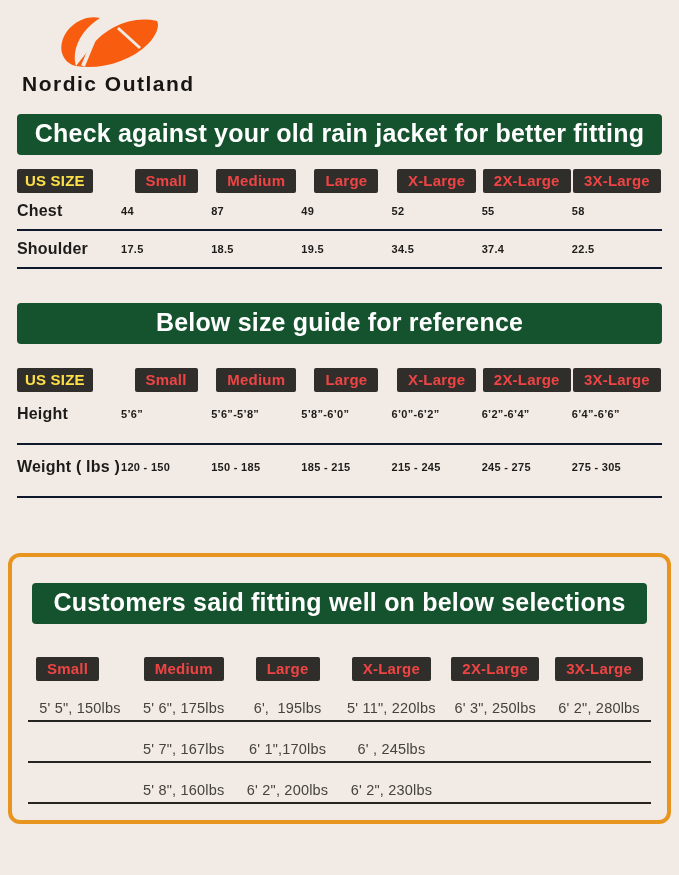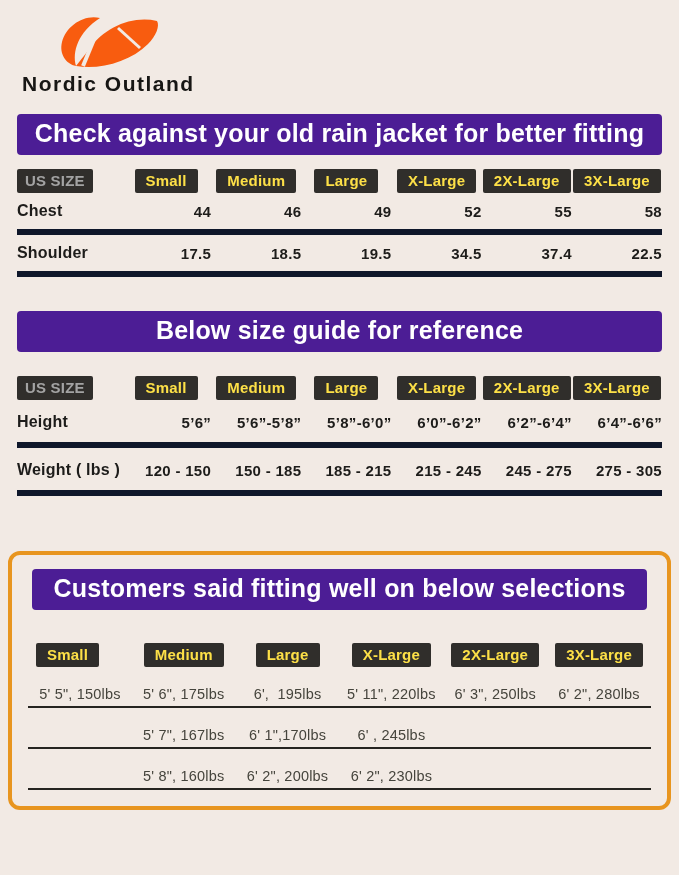--- a/index.html
+++ b/index.html
@@ -12,58 +12,58 @@
     color:#1d1c1a;
     overflow:hidden;
   }
   
   .logo-block { padding:14px 0 0 22px; height:100px; }
   .logo-mark { margin-left:34px; width:104px; height:56px; display:block; }
   .brand-name { font-size:21px; font-weight:bold; letter-spacing:1.5px; color:#171614; margin-top:2px; }
   
   .banner {
     margin:0 17px;
-    background:#4c1d95;
+    background:#14532d;
     color:#fff;
     text-align:center;
     font-size:25px;
     font-weight:bold;
     padding:5px 0 7px;
     border-radius:4px;
     letter-spacing:.2px;
   }
   .banner.b1 { margin-top:14px; }
   .banner.b2 { margin-top:34px; }
   
   .size-table { margin:0 17px; }
   .trow { display:grid; grid-template-columns:104px repeat(6,1fr); align-items:center; }
   .headrow { margin-top:14px; }
   .headrow .cell { text-align:center; }
   .headrow .cell:first-child { text-align:left; }
   .chip {
     display:inline-block;
     background:#302e2b;
-    color:#fde047;
+    color:#ef4444;
     font-size:15px;
     font-weight:bold;
     padding:3px 11px 4px;
     border-radius:2px;
     letter-spacing:.2px;
   }
-  .chip.us { color:#a3a3a3; padding:3px 8px 4px; }
-  .drow { border-bottom:6px solid #0f172a; padding:9px 0 9px; }
-  .drow .cell { text-align:right; font-size:15px; font-weight:bold; letter-spacing:.3px; }
+  .chip.us { color:#fde047; padding:3px 8px 4px; }
+  .drow { border-bottom:2px solid #0f172a; padding:9px 0 9px; }
+  .drow .cell { text-align:left; font-size:11px; font-weight:bold; letter-spacing:.3px; }
   .drow .rowlabel { text-align:left; font-size:16px; font-weight:bold; letter-spacing:.2px; }
-  .t2 .drow { padding:13px 0 11px; }
+  .t2 .drow { padding:13px 0 20px; }
   
   .cust-box {
     margin:55px 8px 0;
     border:4px solid #e8951f;
     border-radius:12px;
-    padding:14px 16px 16px;
+    padding:26px 16px 16px;
     background:#f2eae4;
   }
   .cust-box .banner { margin:0 4px; }
   .cgrid { display:grid; grid-template-columns:repeat(6,1fr); align-items:center; }
   .cgrid.chead { margin-top:33px; }
   .cgrid.chead .cell { text-align:center; }
   .cgrid.chead .cell:first-child { text-align:left; padding-left:8px; }
   .crow { border-bottom:2px solid #262420; padding:19px 0 4px; }
   .crow .cell {
     text-align:center;
@@ -96,21 +96,21 @@
       <div class="cell"><span class="chip">Small</span></div>
       <div class="cell"><span class="chip">Medium</span></div>
       <div class="cell"><span class="chip">Large</span></div>
       <div class="cell"><span class="chip">X-Large</span></div>
       <div class="cell"><span class="chip">2X-Large</span></div>
       <div class="cell"><span class="chip">3X-Large</span></div>
     </div>
     <div class="trow drow">
       <div class="cell rowlabel">Chest</div>
       <div class="cell">44</div>
-      <div class="cell">46</div>
+      <div class="cell">87</div>
       <div class="cell">49</div>
       <div class="cell">52</div>
       <div class="cell">55</div>
       <div class="cell">58</div>
     </div>
     <div class="trow drow">
       <div class="cell rowlabel">Shoulder</div>
       <div class="cell">17.5</div>
       <div class="cell">18.5</div>
       <div class="cell">19.5</div>

